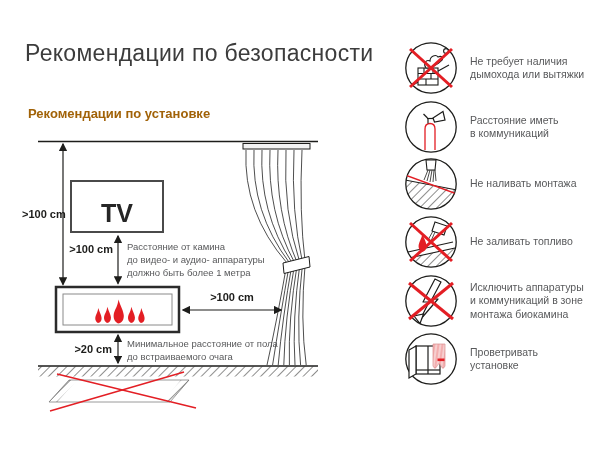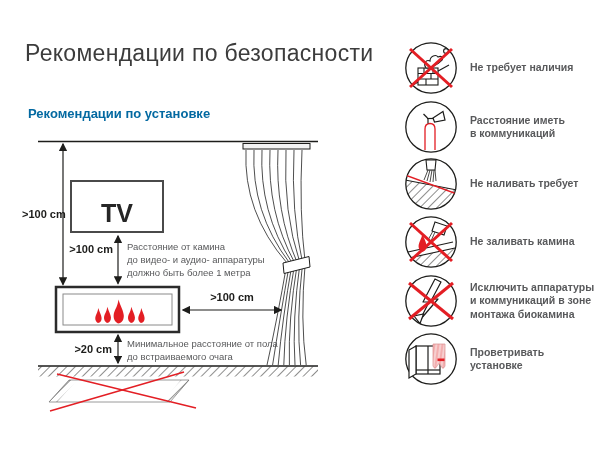--- a/index.html
+++ b/index.html
@@ -1,27 +1,27 @@
 <!DOCTYPE html>
 <html><head>
 <meta charset="utf-8">
 <style>
   html,body{margin:0;padding:0;background:#fff;}
   .page{position:relative;width:600px;height:450px;background:#ffffff;overflow:hidden;
         font-family:"Liberation Sans","DejaVu Sans",sans-serif;color:#1d1d1b;}
   .page-title{position:absolute;left:25px;top:40px;font-size:23px;font-weight:400;
               color:#3c3c3c;letter-spacing:.3px;}
-  .section-title{position:absolute;left:28px;top:106px;font-size:13px;font-weight:700;color:#0369a1;}
+  .section-title{position:absolute;left:28px;top:106px;font-size:13px;font-weight:700;color:#a16207;}
   .diagram-svg{position:absolute;left:0;top:128px;width:400px;height:322px;}
   .diagram-svg text{font-family:"Liberation Sans","DejaVu Sans",sans-serif;}
   .meas{font-size:11px;font-weight:700;fill:#1d1d1b;}
   .note{font-size:9.5px;fill:#58595b;}
   .tv-text{font-size:25px;font-weight:600;fill:#262626;}
   .safety-col{position:absolute;left:403px;top:35px;width:197px;height:410px;}
-  .safety-row{position:absolute;left:0;display:flex;align-items:center;gap:11px;height:58px;font-weight:bold;}
+  .safety-row{position:absolute;left:0;display:flex;align-items:center;gap:11px;height:58px;}
   .safety-row svg{flex:0 0 56px;}
   .safety-text{font-size:10.5px;line-height:13.5px;color:#58595b;}
   .hidden-defs{position:absolute;width:0;height:0;overflow:hidden;}
 </style>
 </head>
 <body>
 
 <div class="page">
 
   <svg class="hidden-defs" aria-hidden="true">
@@ -130,20 +130,21 @@
           <path d="M23,28 C20,24 23,19 27,21 C27,16 33,14 35,17 C39,15 41,19 38,21 C35,25 29,26 26,28 Z"></path>
         </g>
         <circle cx="43" cy="11" r="2.4" fill="#fff" stroke="#1d1d1b" stroke-width="1.1"></circle>
         <g stroke="#e31e24" stroke-width="3">
           <line x1="7" y1="9" x2="49" y2="47"></line>
             <line x1="49" y1="9" x2="7" y2="47"></line>
         </g>
       </svg>
       <div class="safety-text">
         <div>Не требует наличия</div>
+        <div>дымохода или вытяжки</div>
       </div>
     </div>
 
     <div class="safety-row" style="top:63px">
       <svg viewBox="0 0 56 56" width="56" height="56">
         <circle cx="28" cy="28" r="25.2" fill="#fff" stroke="#1d1d1b" stroke-width="1.3"></circle>
         <path d="M22,51 L22,30 Q22,24.5 27,24.5 Q32,24.5 32,30 L32,51" fill="none" stroke="#e31e24" stroke-width="1.3"></path>
         <g stroke="#1d1d1b" stroke-width="1.2" fill="#ffffff">
           <line x1="25" y1="24.5" x2="25" y2="19.5"></line>
           <line x1="24" y1="19.5" x2="31" y2="19.5"></line>
@@ -171,21 +172,21 @@
           <g stroke="#1d1d1b" stroke-width="0.8">
             <line x1="25" y1="14" x2="21" y2="24"></line>
               <line x1="27" y1="14" x2="24" y2="25"></line>
             <line x1="29" y1="14" x2="27" y2="26"></line>
               <line x1="31" y1="14" x2="30" y2="26"></line>
             <line x1="32" y1="14" x2="33" y2="25"></line>
           </g>
         </g>
       </svg>
       <div class="safety-text">
-        <div>Не наливать требует</div>
+        <div>Не наливать монтажа</div>
       </div>
     </div>
 
     <div class="safety-row" style="top:178px">
       <svg viewBox="0 0 56 56" width="56" height="56">
         <clipPath id="c4">
             <circle cx="28" cy="28" r="25.2"></circle>
           </clipPath>
         <circle cx="28" cy="28" r="25.2" fill="#fff" stroke="#1d1d1b" stroke-width="1.3"></circle>
         <g clip-path="url(#c4)">
@@ -198,21 +199,21 @@
             <line x1="30" y1="17" x2="25" y2="26"></line>
               <line x1="32" y1="18" x2="28" y2="27"></line>
           </g>
         </g>
         <g stroke="#e31e24" stroke-width="3">
           <line x1="7" y1="9" x2="49" y2="47"></line>
             <line x1="49" y1="9" x2="7" y2="47"></line>
         </g>
       </svg>
       <div class="safety-text">
-        <div>Не заливать камина</div>
+        <div>Не заливать топливо</div>
       </div>
     </div>
 
     <div class="safety-row" style="top:237px">
       <svg viewBox="0 0 56 56" width="56" height="56">
         <circle cx="28" cy="28" r="25.2" fill="#fff" stroke="#1d1d1b" stroke-width="1.3"></circle>
         <path d="M32,6 L20,29 L26,29 L17,47 L35,26 L29,26 L38,9 Z" fill="#ffffff" stroke="#1d1d1b" stroke-width="1.2" stroke-linejoin="round"></path>
         <polygon points="11,43 17,50.5 20.5,41" fill="#ffffff" stroke="#1d1d1b" stroke-width="1.2"></polygon>
         <g stroke="#e31e24" stroke-width="3">
           <line x1="6" y1="10" x2="50" y2="46"></line>

